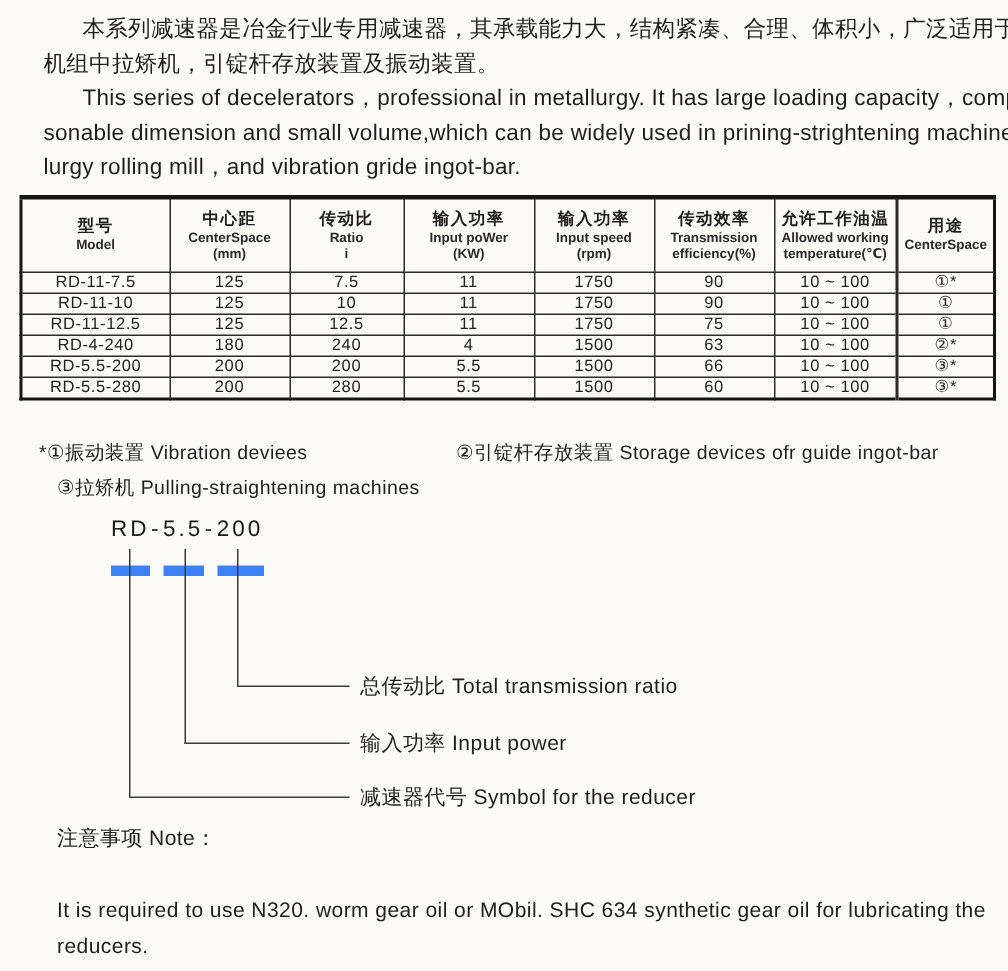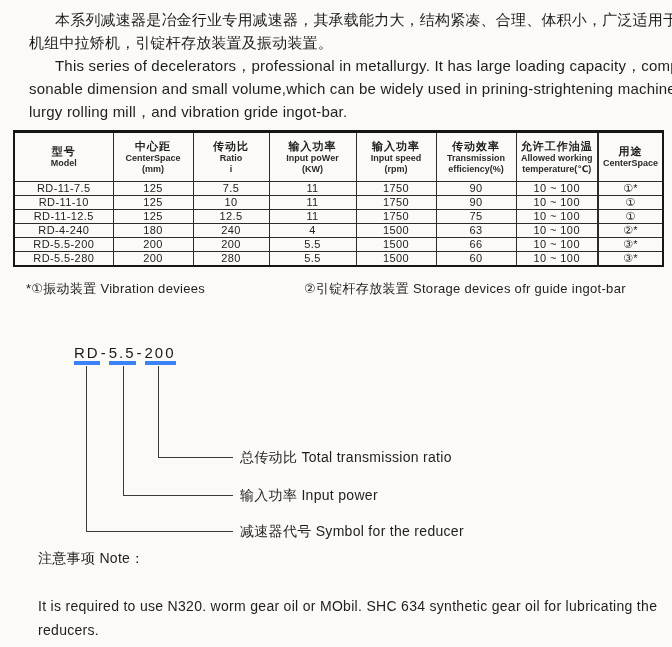--- a/index.html
+++ b/index.html
@@ -42,32 +42,33 @@
   }
   .hzh { font-size: 11px; line-height: 13px; letter-spacing: 1px; }
   .hen { font-size: 9px;  line-height: 11px; color: #2a2a2a; }
   table.spec th.app-col, table.spec td.app-col { border-left-width: 2px; }
 
   
   .fn {
     position: absolute;
     font-size: 13px; line-height: 17px; white-space: nowrap;
     letter-spacing: 0.3px;
+    margin-top: 13px;
   }
   .fn1 { left: 26px;  top: 280px; }
   .fn2 { left: 304px; top: 280px; }
   .fn3 { left: 38px;  top: 303px; }
 
   
   .model {
     position: absolute; left: 74px; top: 344px;
     font-size: 15px; letter-spacing: 2px; white-space: nowrap;
     color: #1a1a1a;
   }
-  .model .seg { border-bottom: 4px solid #3b82f6; padding-bottom: 0; }
+  .model .seg { border-bottom: 7px solid #3b82f6; padding-bottom: 16px; }
   .model .dash { padding: 0 1px; }
   .conn {
     position: absolute;
     border-left: 1px solid #3a3a3a;
     border-bottom: 1px solid #3a3a3a;
   }
   .c-ratio  { left: 158px; top: 366px; width: 74px;  height: 91px;  }
   .c-power  { left: 123px; top: 366px; width: 109px; height: 129px; }
   .c-symbol { left: 86px;  top: 366px; width: 146px; height: 165px; }
   .dlabel {
@@ -213,20 +214,21 @@
           <td>1500</td>
           <td>60</td>
           <td>10 ~ 100</td>
           <td class="app-col">③*</td>
         </tr>
       </tbody>
   </table>
 
   <span class="fn fn1">*①振动装置 Vibration deviees</span>
   <span class="fn fn2">②引锭杆存放装置 Storage devices ofr guide ingot-bar</span>
+  <span class="fn fn3">③拉矫机 Pulling-straightening machines</span>
 
   <div class="model"><span class="seg">RD</span><span class="dash">-</span><span class="seg">5.5</span><span class="dash">-</span><span class="seg">200</span></div>
 
   <div class="conn c-ratio"></div>
   <div class="conn c-power"></div>
   <div class="conn c-symbol"></div>
 
   <div class="dlabel l-ratio">总传动比  Total transmission ratio</div>
   <div class="dlabel l-symbol">减速器代号  Symbol for the reducer</div>
   <div class="dlabel l-power">输入功率  Input power</div>

